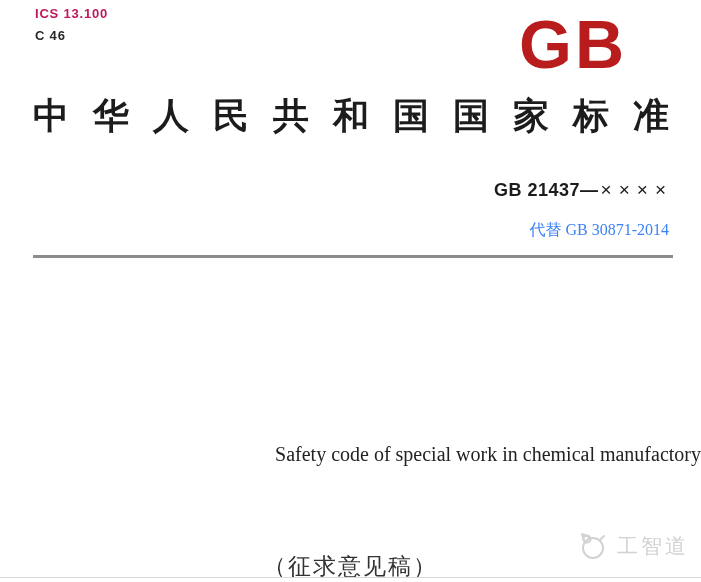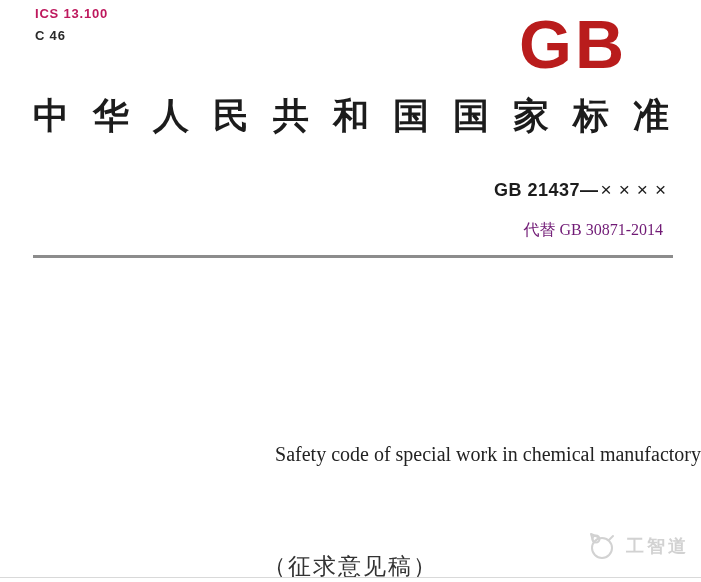--- a/index.html
+++ b/index.html
@@ -66,25 +66,25 @@
     white-space: nowrap;
   }
   .number-xs {
     font-weight: 400;
     font-size: 19px;
     letter-spacing: 7px;
     margin-left: 2px;
   }
   .replaces-note {
     margin-top: 19px;
-    margin-right: 10px;
+    margin-right: 4px;
     font-family: "Liberation Serif", serif;
     font-size: 16px;
     font-weight: 400;
-    color: #701a75;
+    color: #3b82f6;
     white-space: nowrap;
   }
 
   
   .header-divider {
     position: absolute;
     left: 33px; top: 255px;
     width: 640px; height: 3px;
     background: #8c8c8c;
   }
@@ -127,23 +127,23 @@
   
   .watermark {
     position: absolute;
     right: 12px; top: 531px;
     display: flex;
     align-items: center;
     gap: 7px;
     color: #d2d2d2;
   }
   .watermark-text {
-    font-size: 18px;
+    font-size: 21px;
     letter-spacing: 3px;
-    font-weight: 700;
+    font-weight: 400;
     white-space: nowrap;
   }
   .watermark svg { display: block; }
 
   
   .bottom-hairline {
     position: absolute;
     left: 0; top: 577px;
     width: 100%; height: 1px;
     background: #d9d9d9;

